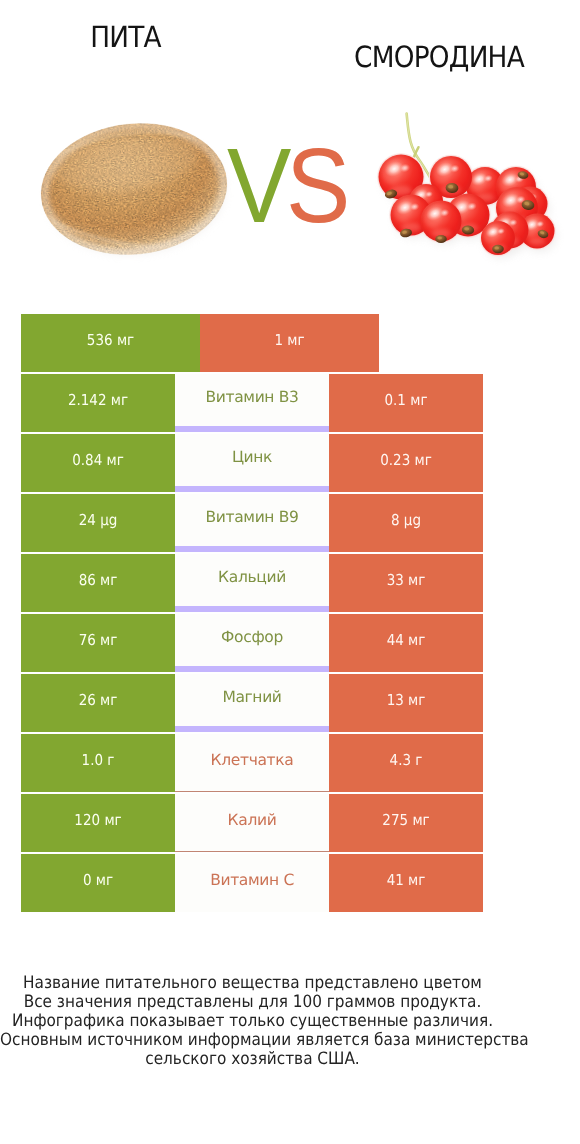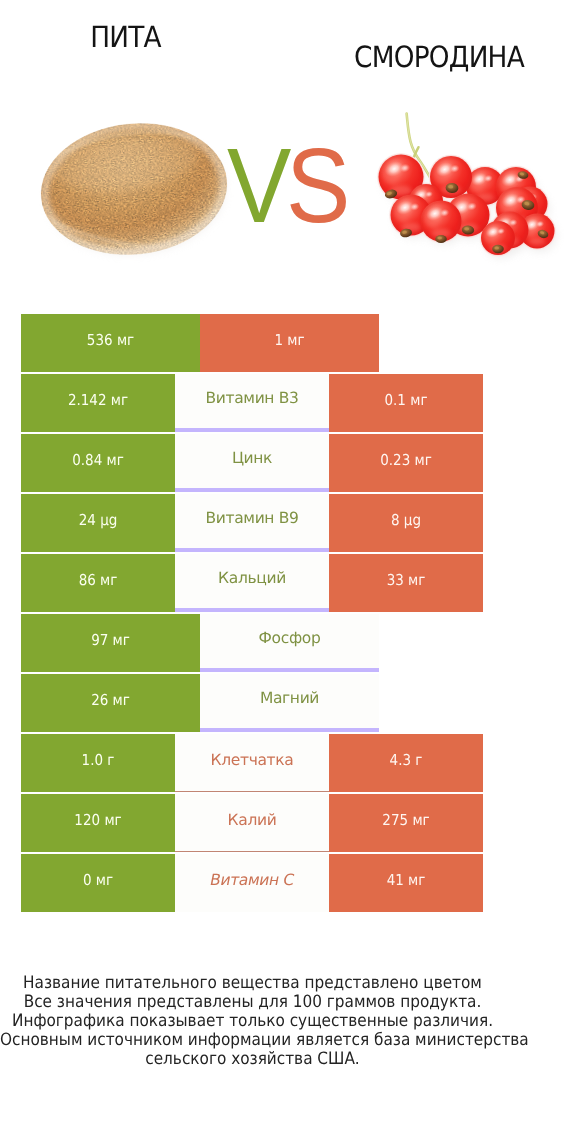--- a/index.html
+++ b/index.html
@@ -26,23 +26,23 @@
   .row:last-child{margin-bottom:0;}
   .cell{width:179px;height:58px;box-sizing:border-box;
         display:flex;align-items:center;justify-content:center;
         padding-bottom:6px;
         font-family:"DejaVu Sans",sans-serif;font-stretch:condensed;
         font-size:15px;line-height:18px;white-space:nowrap;}
   .cell.left{background:#82a730;color:#fbfff0;}
   .cell.right{background:#e06b49;color:#fff6f1;}
   .cell.mid{background:#fdfdfb;font-family:"DejaVu Sans",sans-serif;font-stretch:normal;
             font-size:15.5px;letter-spacing:-0.35px;}
-  .cell.mid.win-left{color:#7f9243;border-bottom:4px solid #c4b5fd;}
+  .cell.mid.win-left{color:#7f9243;border-bottom:6px solid #c4b5fd;}
   .cell.mid.win-right{color:#cb7355;border-bottom:1px solid #c18573;}
-  .row:last-child .cell.mid{border-bottom:none;font-style:italic;}
+  .row:last-child .cell.mid{border-bottom:none;}
   .footer{position:absolute;left:0;top:974px;width:505px;text-align:center;
           font-family:"DejaVu Sans",sans-serif;font-stretch:condensed;
           font-size:17px;line-height:19.1px;color:#232323;}
   .footer div{white-space:nowrap;}
 </style>
 </head>
 <body>
 
 <div class="page">
 
@@ -351,26 +351,28 @@
         <div class="cell left">24 µg</div>
         <div class="cell mid win-left">Витамин B9</div>
         <div class="cell right">8 µg</div>
       </div>
       <div class="row">
         <div class="cell left">86 мг</div>
         <div class="cell mid win-left">Кальций</div>
         <div class="cell right">33 мг</div>
       </div>
       <div class="row">
-        <div class="cell left">97 мг</div>
+        <div class="cell left">76 мг</div>
         <div class="cell mid win-left">Фосфор</div>
+        <div class="cell right">44 мг</div>
       </div>
       <div class="row">
         <div class="cell left">26 мг</div>
         <div class="cell mid win-left">Магний</div>
+        <div class="cell right">13 мг</div>
       </div>
       <div class="row">
         <div class="cell left">1.0 г</div>
         <div class="cell mid win-right">Клетчатка</div>
         <div class="cell right">4.3 г</div>
       </div>
       <div class="row">
         <div class="cell left">120 мг</div>
         <div class="cell mid win-right">Калий</div>
         <div class="cell right">275 мг</div>

